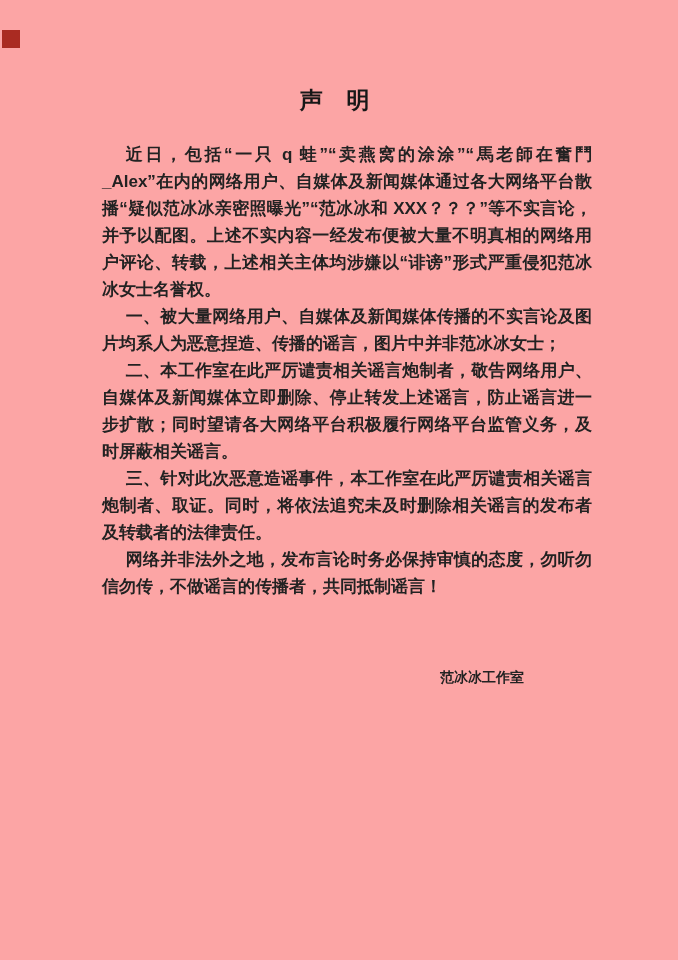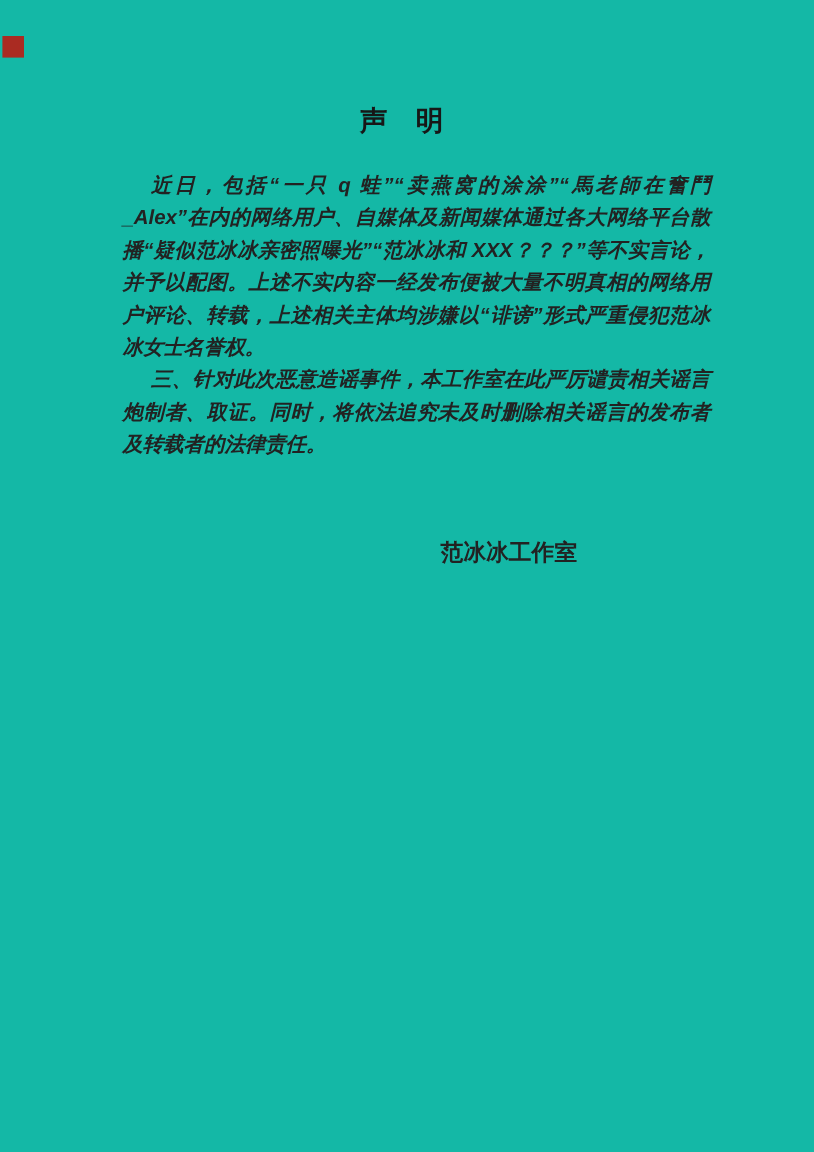--- a/index.html
+++ b/index.html
@@ -33,48 +33,51 @@
     letter-spacing: 0.38em;
     color: #171717;
   }
   .body-text {
     margin: 28px 86px 15px 102px;
     font-size: 17px;
     line-height: 27px;
     font-weight: 600;
     text-align: justify;
     color: #222222;
-    font-style: italic;
   }
   .body-text p {
     margin: 0;
     padding: 0;
     text-indent: 1.4em;
   }
   .signature-block {
     margin-top: 62px;
     margin-left: 367px;
     width: 230px;
-    font-size: 19px;
+    text-align: center;
+    font-size: 14px;
     line-height: 31px;
     font-weight: 600;
     color: #222222;
   }
 </style>
 </head>
 <body>
 
-<div class="page" style="background: #14b8a6;">
+<div class="page" style="background: #fca5a5;">
 
   <div class="red-marker" style="background: rgb(170, 43, 34);"></div>
 
   <h1 class="title">声 明</h1>
 
   <div class="body-text">
     <p>近日，包括“一只 q 蛙”“卖燕窝的涂涂”“馬老師在奮鬥_Alex”在内的网络用户、自媒体及新闻媒体通过各大网络平台散播“疑似范冰冰亲密照曝光”“范冰冰和 XXX？？？”等不实言论，并予以配图。上述不实内容一经发布便被大量不明真相的网络用户评论、转载，上述相关主体均涉嫌以“诽谤”形式严重侵犯范冰冰女士名誉权。</p>
+    <p>一、被大量网络用户、自媒体及新闻媒体传播的不实言论及图片均系人为恶意捏造、传播的谣言，图片中并非范冰冰女士；</p>
+    <p>二、本工作室在此严厉谴责相关谣言炮制者，敬告网络用户、自媒体及新闻媒体立即删除、停止转发上述谣言，防止谣言进一步扩散；同时望请各大网络平台积极履行网络平台监管义务，及时屏蔽相关谣言。</p>
     <p>三、针对此次恶意造谣事件，本工作室在此严厉谴责相关谣言炮制者、取证。同时，将依法追究未及时删除相关谣言的发布者及转载者的法律责任。</p>
+    <p>网络并非法外之地，发布言论时务必保持审慎的态度，勿听勿信勿传，不做谣言的传播者，共同抵制谣言！</p>
   </div>
 
   <div class="signature-block">
     <div>范冰冰工作室</div>
   </div>
 
 </div>
 
 </body></html>

